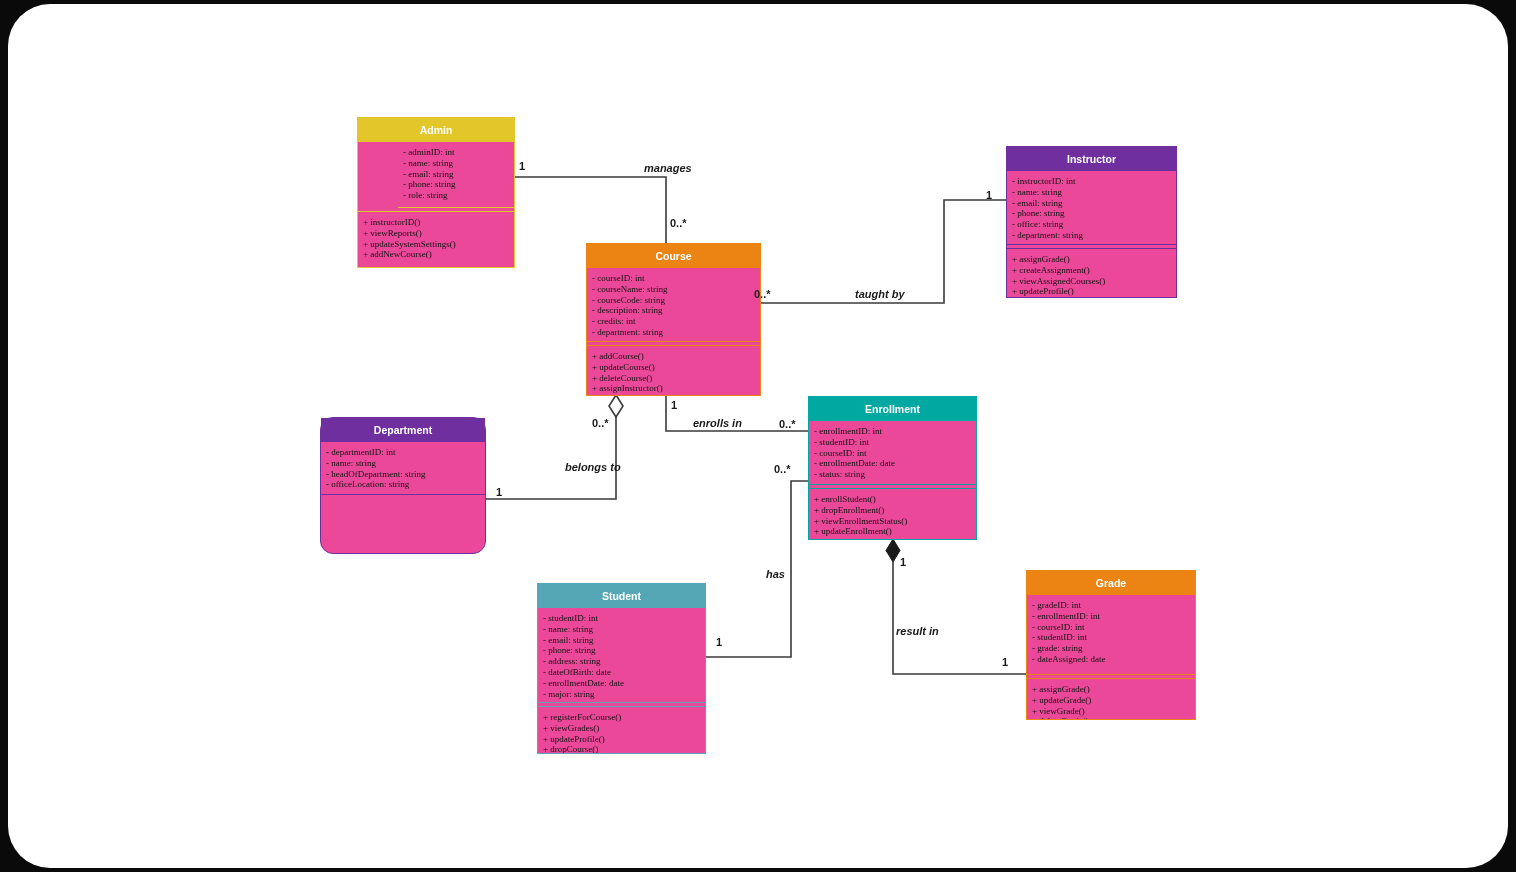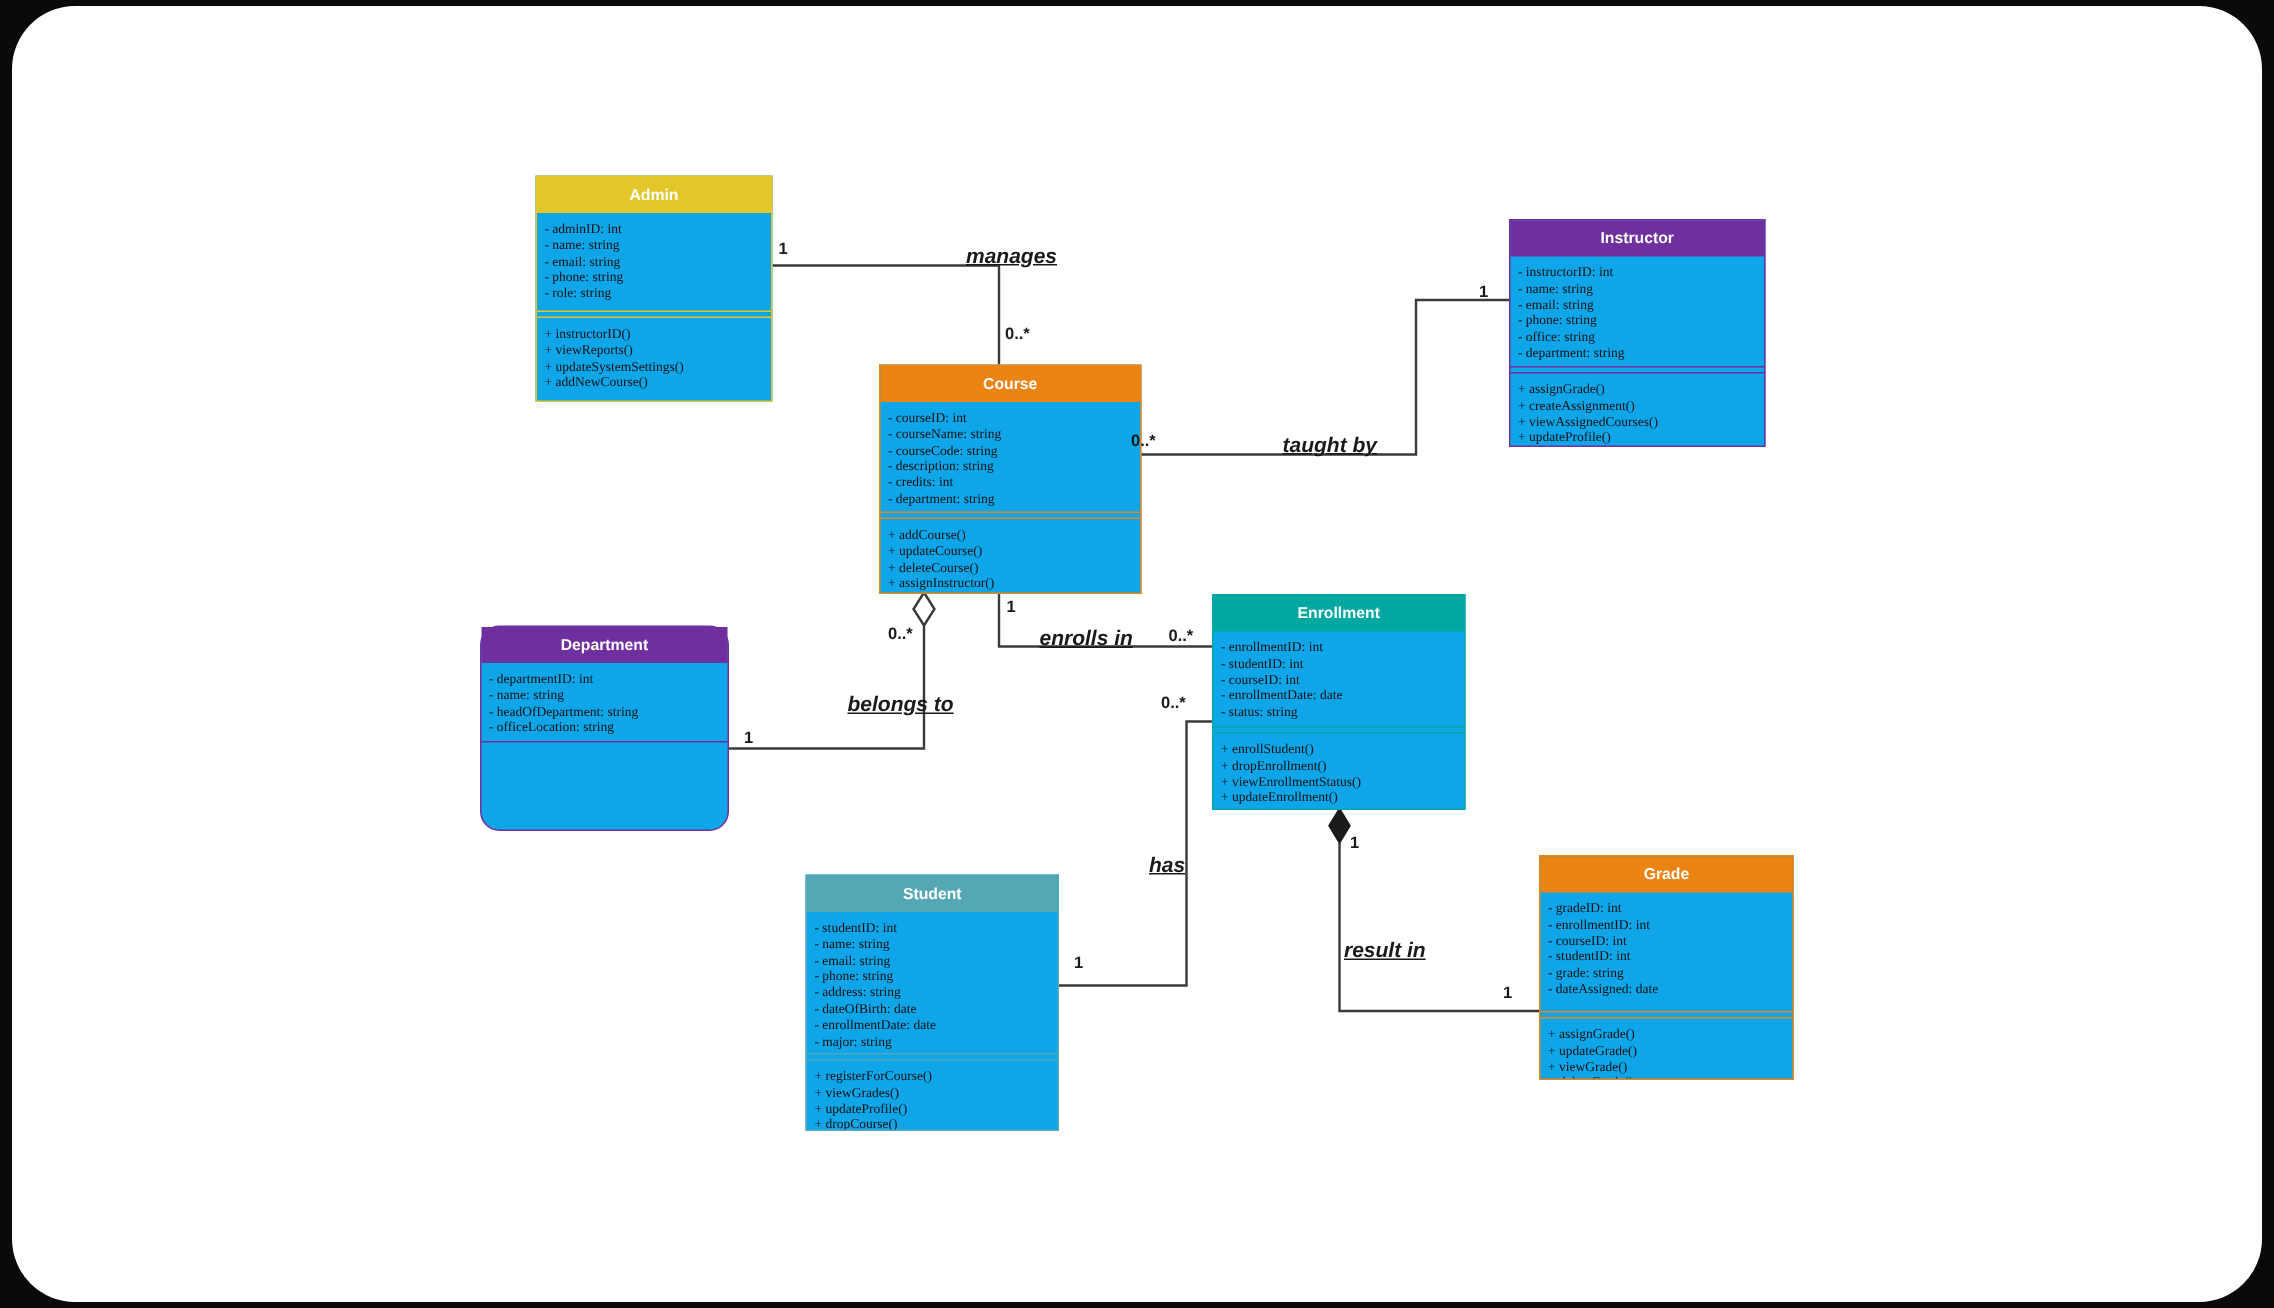--- a/index.html
+++ b/index.html
@@ -1,29 +1,29 @@
 <!DOCTYPE html>
 <html><head>
 <meta charset="utf-8">
 <style>
   html,body{margin:0;padding:0;background:#0a0a0a;}
   .stage{position:relative;width:1516px;height:872px;overflow:hidden;background:#0a0a0a;font-family:"Liberation Sans",sans-serif;}
   .canvas{position:absolute;left:8px;top:4px;width:1500px;height:864px;background:#ffffff;border-radius:42px;}
   .layer{position:absolute;left:0;top:0;width:1516px;height:872px;}
   svg.layer{pointer-events:none;}
 
-  .uml-class{position:absolute;box-sizing:border-box;border:1.5px solid var(--brd,#888);background:#0ea5e9;display:flex;flex-direction:column;}
+  .uml-class{position:absolute;box-sizing:border-box;border:1.5px solid var(--brd,#888);background:#ec4899;display:flex;flex-direction:column;}
   .hdr{flex:0 0 24px;height:24px;line-height:24px;text-align:center;color:#fff;
        font-family:"Liberation Sans",sans-serif;font-weight:bold;font-size:10.5px;background:var(--hdr,#888);}
   .attrs{box-sizing:border-box;flex:0 0 auto;border-bottom:1.5px solid var(--brd,#888);padding:5px 3px 2px 5px;overflow:hidden;}
   .ops{box-sizing:border-box;flex:1 1 auto;border-top:1.5px solid var(--brd,#888);margin-top:3px;padding:5px 3px 2px 5px;overflow:hidden;}
   .row{font-family:"Liberation Serif",serif;font-size:9px;line-height:10.8px;color:#121212;white-space:nowrap;}
 
   .rel-label{position:absolute;font-family:"Liberation Sans",sans-serif;font-weight:bold;font-style:italic;
-             font-size:14px;color:#1a1a1a;white-space:nowrap;text-decoration:underline;}
+             font-size:11px;color:#1a1a1a;white-space:nowrap;}
   .mult{position:absolute;font-family:"Liberation Sans",sans-serif;font-weight:bold;
         font-size:11px;color:#1a1a1a;white-space:nowrap;}
 </style>
 </head>
 <body>
 
 <div class="stage">
   <div class="canvas"></div>
 
   <svg class="layer" width="1516" height="872" viewBox="0 0 1516 872">
@@ -32,21 +32,21 @@
     <path class="conn" d="M616 417 L616 499 L486 499" fill="none" stroke="#3a3a3a" stroke-width="1.6"></path>
     <polygon points="616,395 623,406 616,417 609,406" fill="#ffffff" stroke="#3a3a3a" stroke-width="1.6"></polygon>
     <path class="conn" d="M666 396 L666 431 L808 431" fill="none" stroke="#3a3a3a" stroke-width="1.6"></path>
     <path class="conn" d="M808 481 L791 481 L791 657 L706 657" fill="none" stroke="#3a3a3a" stroke-width="1.6"></path>
     <path class="conn" d="M893 562 L893 674 L1026 674" fill="none" stroke="#3a3a3a" stroke-width="1.6"></path>
     <polygon points="893,539 900,550.5 893,562 886,550.5" fill="#1a1a1a" stroke="#1a1a1a" stroke-width="1"></polygon>
   </svg>
 
   <div class="uml-class" style="left: 357px; top: 117px; width: 158px; height: 151px; --hdr: #e2c62a; --brd: #e2c62a;">
     <div class="hdr">Admin</div>
-    <div class="attrs" style="height:66px;">
+    <div class="attrs" style="height:66px;margin-left:40px;">
       <div class="row">- adminID: int</div>
       <div class="row">- name: string</div>
       <div class="row">- email: string</div>
       <div class="row">- phone: string</div>
       <div class="row">- role: string</div>
     </div>
     <div class="ops">
       <div class="row">+ instructorID()</div>
       <div class="row">+ viewReports()</div>
       <div class="row">+ updateSystemSettings()</div>

